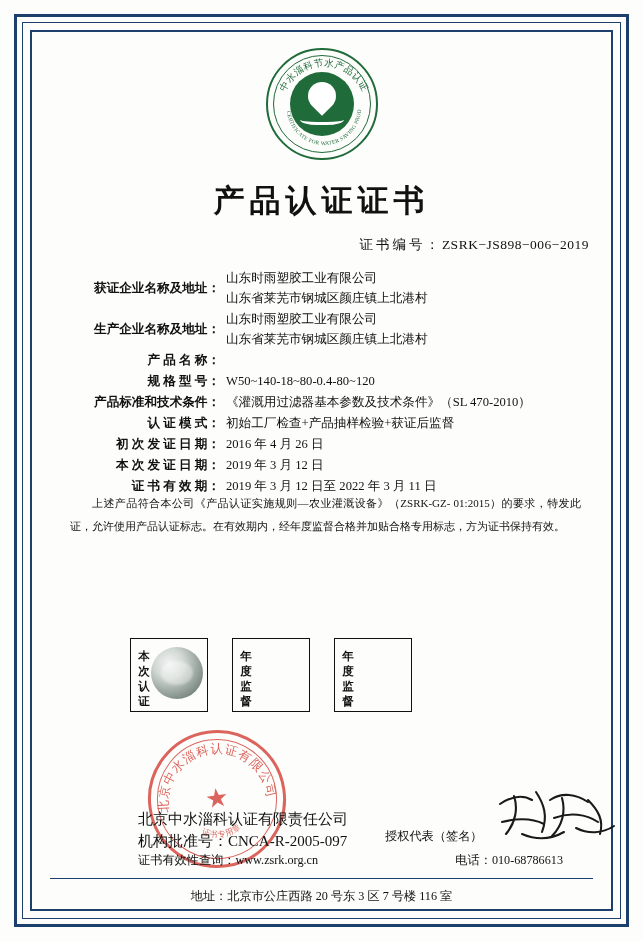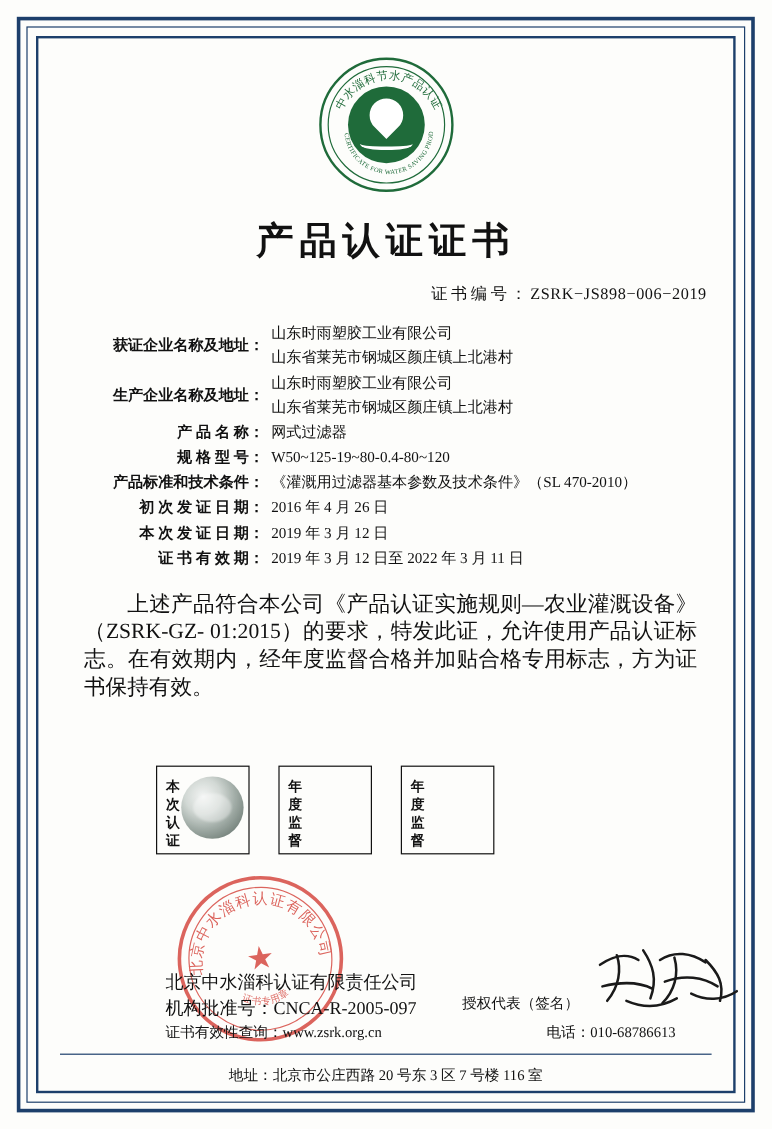--- a/index.html
+++ b/index.html
@@ -152,21 +152,21 @@
     flex: 1 1 auto;
   }
   .row .value .l2 { display: block; }
 
   
   .para {
     position: absolute;
     left: 30px;
     right: 22px;
     top: 452px;
-    font-size: 18px;
+    font-size: 11px;
     line-height: 23px;
     text-align: justify;
     text-indent: 2em;
   }
 
   
   .boxes {
     position: absolute;
     left: 90px;
     top: 598px;
@@ -347,33 +347,36 @@
       <div class="row">
         <div class="label w150">生产企业名称及地址：</div>
         <div class="value">
           <span class="l2">山东时雨塑胶工业有限公司</span>
           <span class="l2">山东省莱芜市钢城区颜庄镇上北港村</span>
         </div>
       </div>
 
       <div class="row">
         <div class="label w150">产 品 名 称：</div>
-        <div class="value">网式过滤器</div>
       </div>
 
       <div class="row">
         <div class="label w150">规 格 型 号：</div>
-        <div class="value">W50~125-19~80-0.4-80~120</div>
+        <div class="value">W50~140-18~80-0.4-80~120</div>
       </div>
 
       <div class="row">
         <div class="label w150">产品标准和技术条件：</div>
         <div class="value">《灌溉用过滤器基本参数及技术条件》（SL 470-2010）</div>
       </div>
 
+      <div class="row">
+        <div class="label w150">认 证 模 式：</div>
+        <div class="value">初始工厂检查+产品抽样检验+获证后监督</div>
+      </div>
 
       <div class="row">
         <div class="label w150">初 次 发 证 日 期：</div>
         <div class="value">2016 年 4 月 26 日</div>
       </div>
 
       <div class="row">
         <div class="label w150">本 次 发 证 日 期：</div>
         <div class="value">2019 年 3 月 12 日</div>
       </div>

